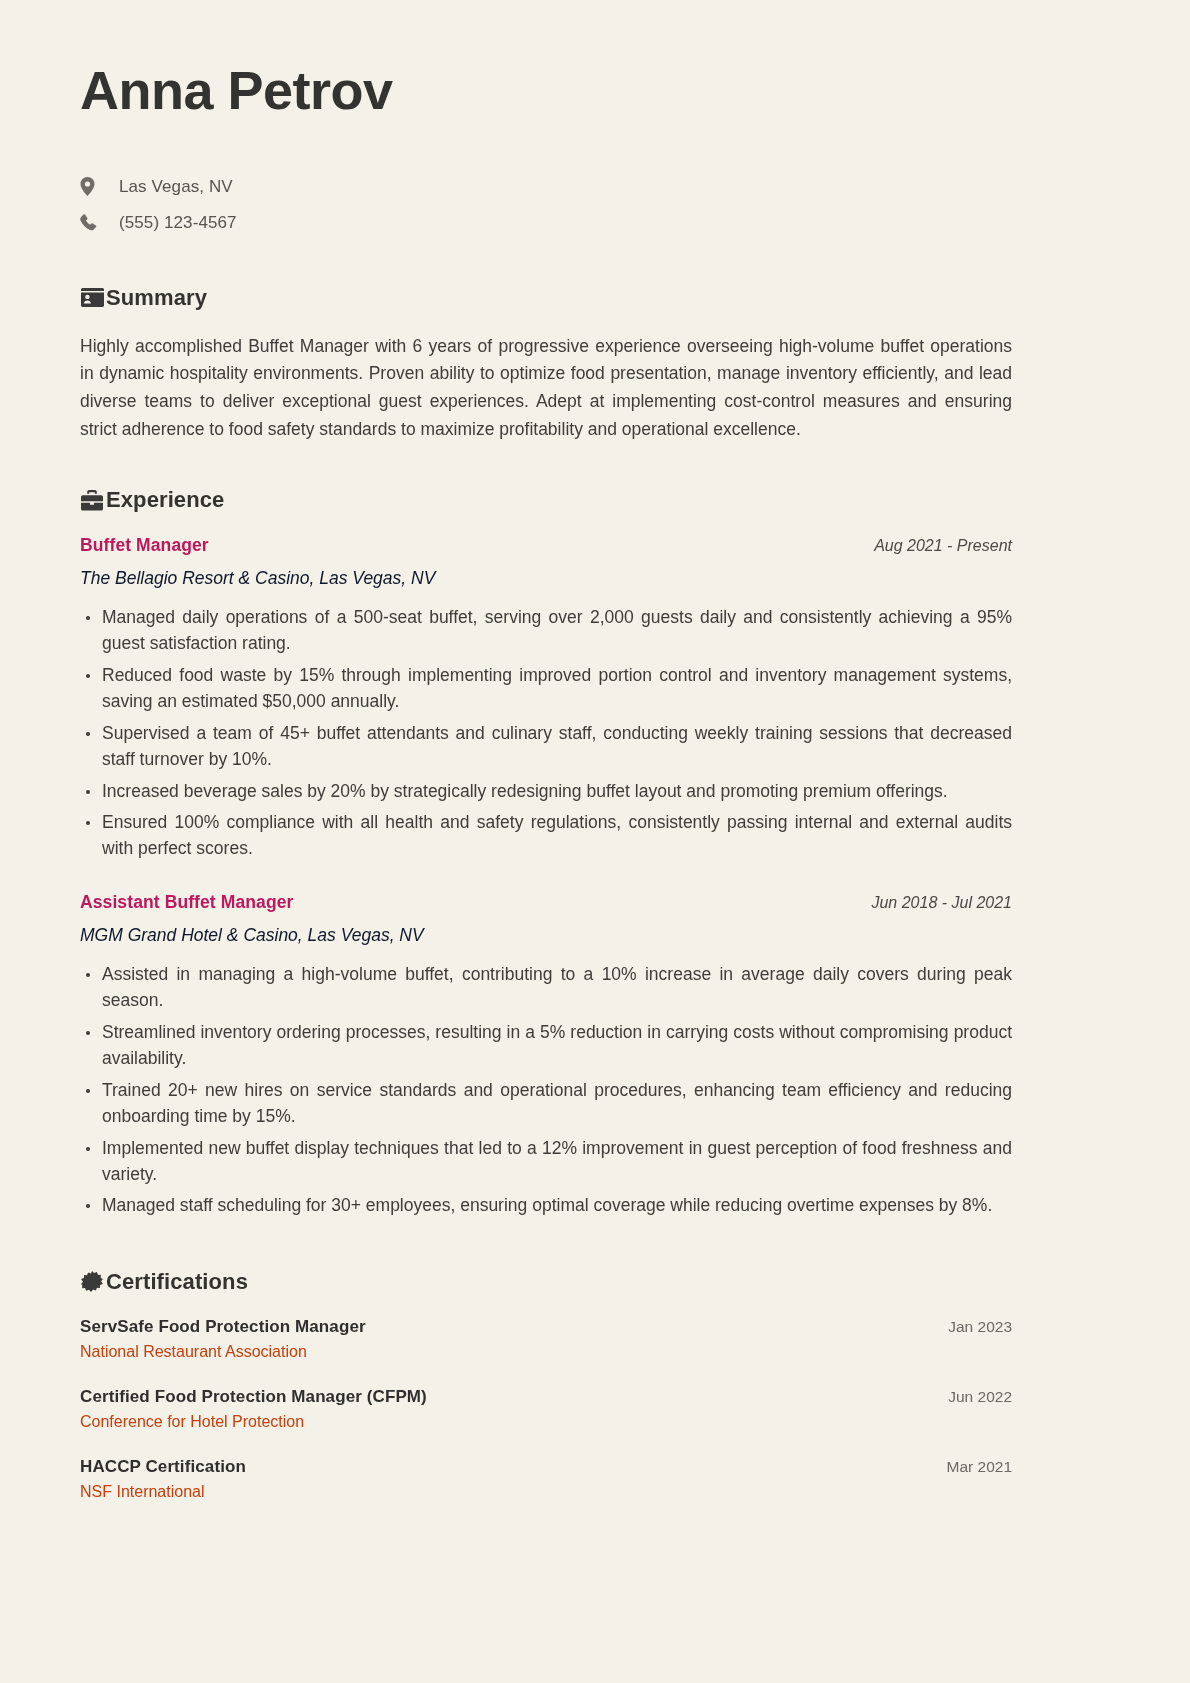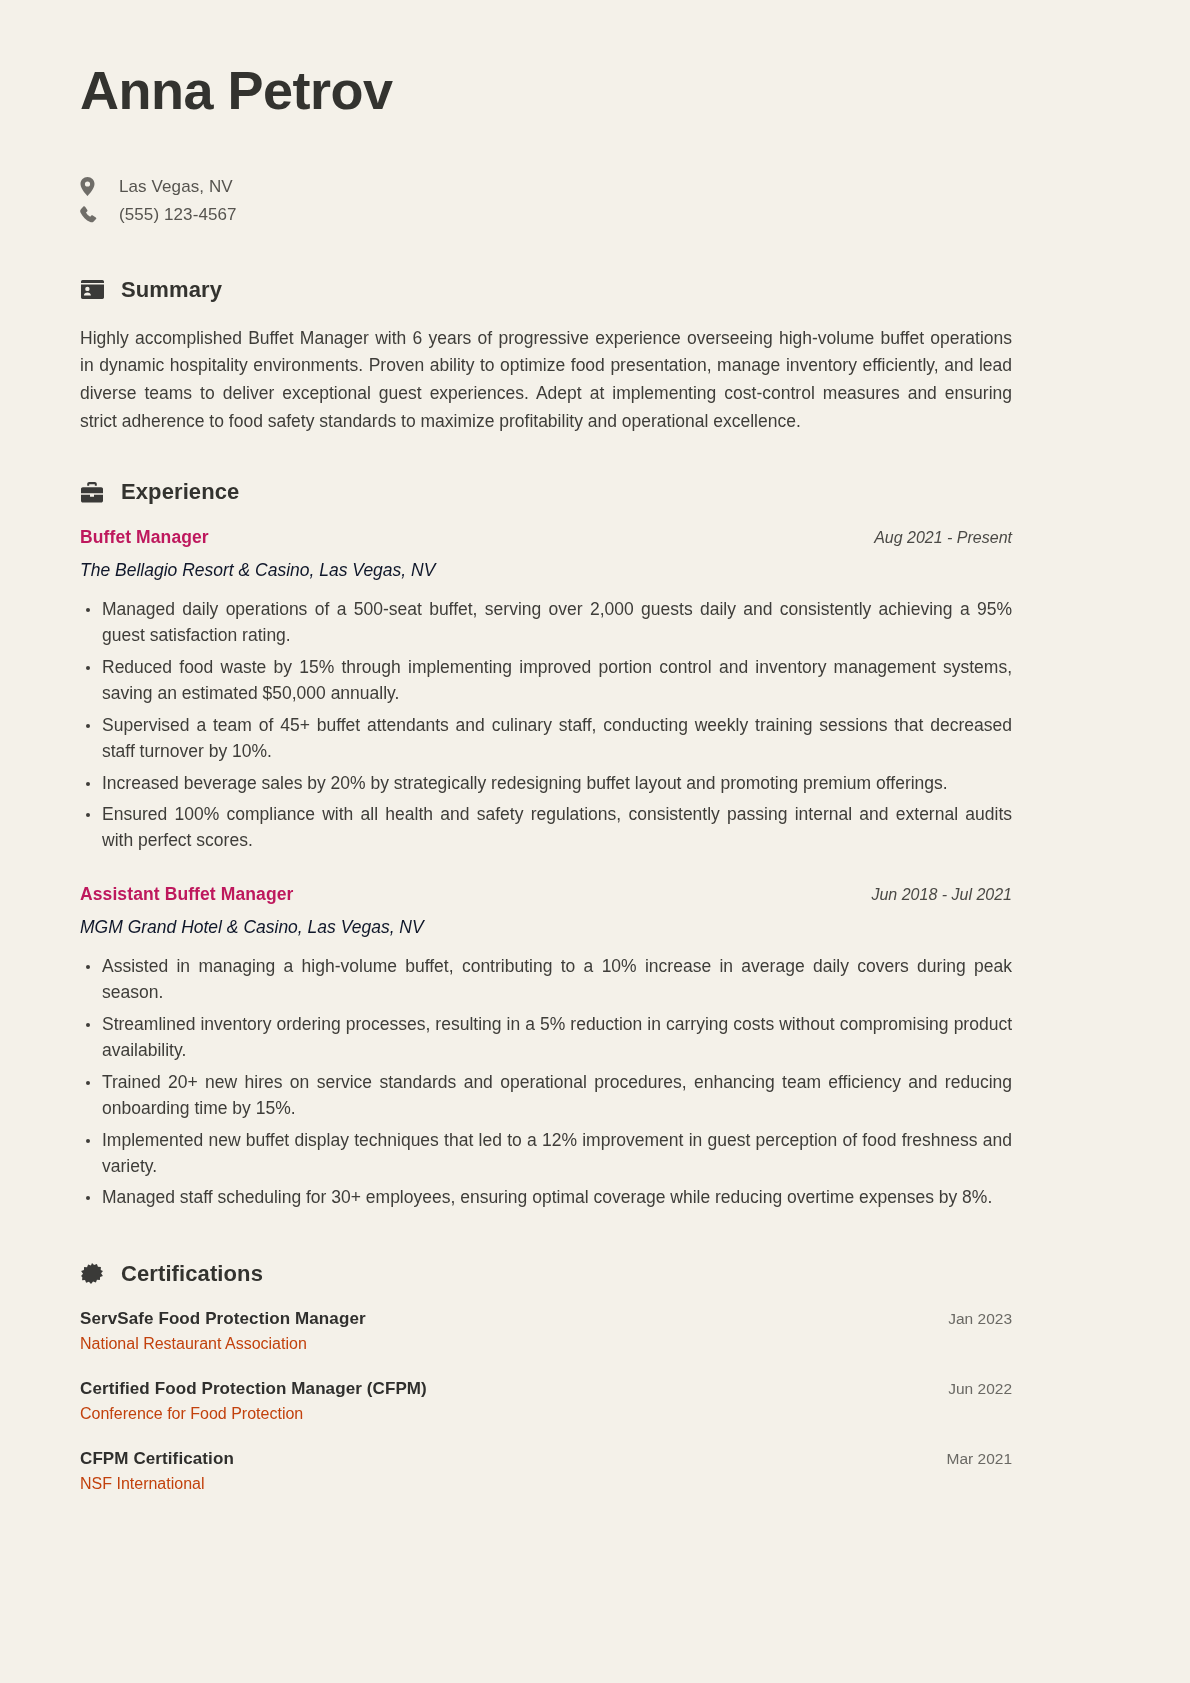--- a/index.html
+++ b/index.html
@@ -32,21 +32,21 @@
     line-height: 1.05;
   }
 
   .contact-grid {
     display: flex;
     margin-bottom: 52px;
   }
   .contact-col {
     display: flex;
     flex-direction: column;
-    gap: 8px;
+    gap: 16px;
   }
   .contact-col.left { width: 470px; }
   .contact-row {
     display: flex;
     align-items: center;
     gap: 0px;
   }
   .contact-ico {
     width: 34px;
     min-width: 34px;
@@ -61,21 +61,21 @@
     color: #56544f;
     letter-spacing: 0.1px;
     padding-left: 5px;
   }
 
   
   .section { margin-bottom: 8px; }
   .sec-head {
     display: flex;
     align-items: center;
-    gap: 17px;
+    gap: 2px;
     margin: 0 0 22px 0;
   }
   .sec-ico {
     width: 24px; height: 24px;
     display: flex; align-items: center; justify-content: center;
     color: #3a3a38;
   }
   .sec-ico svg { display: block; }
   .sec-title {
     font-size: 22px;
@@ -267,25 +267,25 @@
         <span class="cert-date">Jan 2023</span>
       </div>
       <div class="cert-org">National Restaurant Association</div>
     </div>
 
     <div class="cert-item">
       <div class="cert-top">
         <span class="cert-name">Certified Food Protection Manager (CFPM)</span>
         <span class="cert-date">Jun 2022</span>
       </div>
-      <div class="cert-org">Conference for Food Protection</div>
+      <div class="cert-org">Conference for Hotel Protection</div>
     </div>
 
     <div class="cert-item">
       <div class="cert-top">
-        <span class="cert-name">CFPM Certification</span>
+        <span class="cert-name">HACCP Certification</span>
         <span class="cert-date">Mar 2021</span>
       </div>
       <div class="cert-org">NSF International</div>
     </div>
   </div>
 
 </div>
 
 </body></html>

